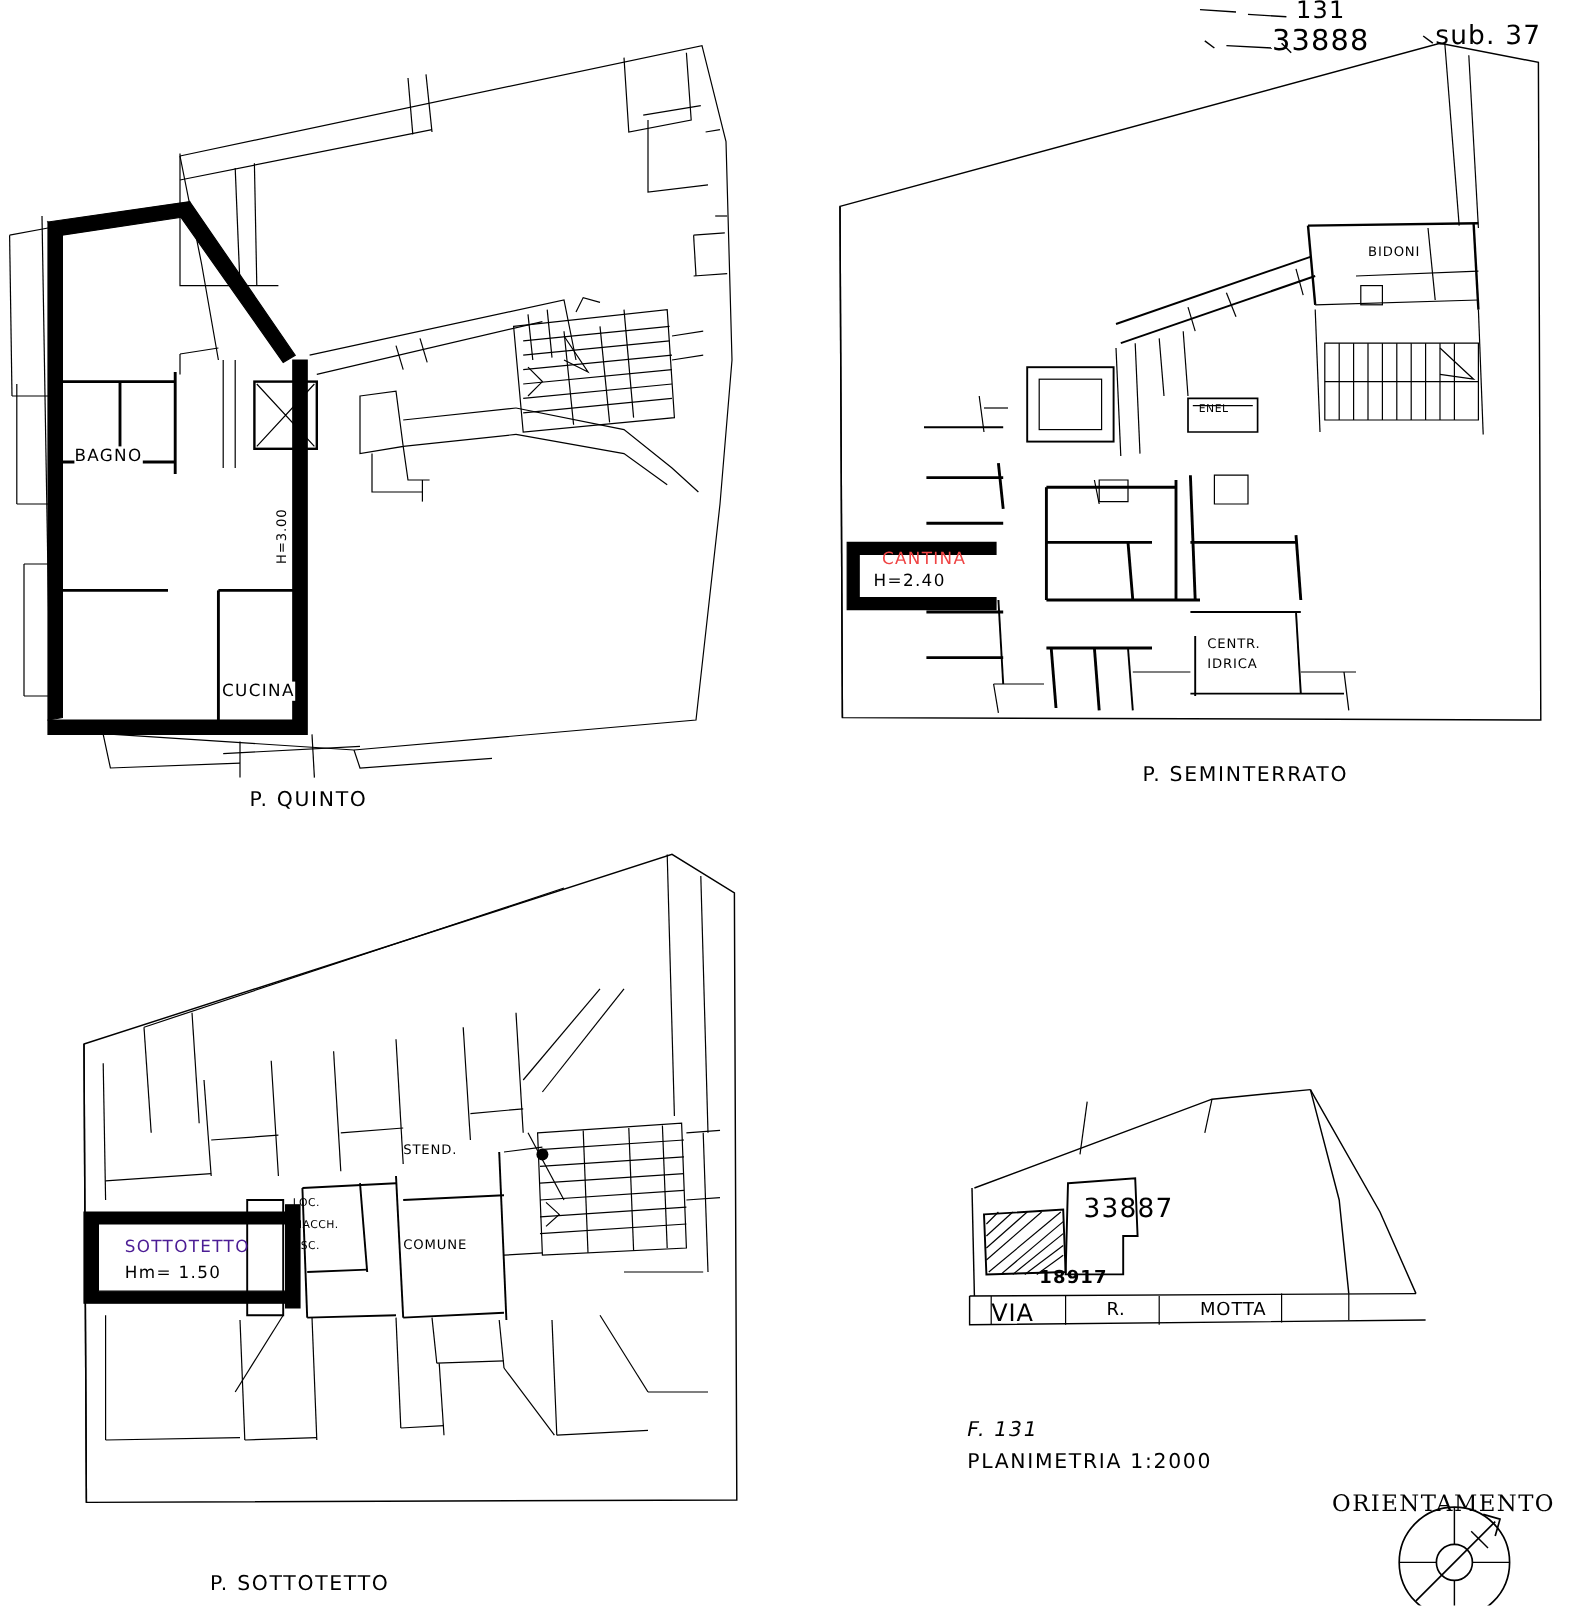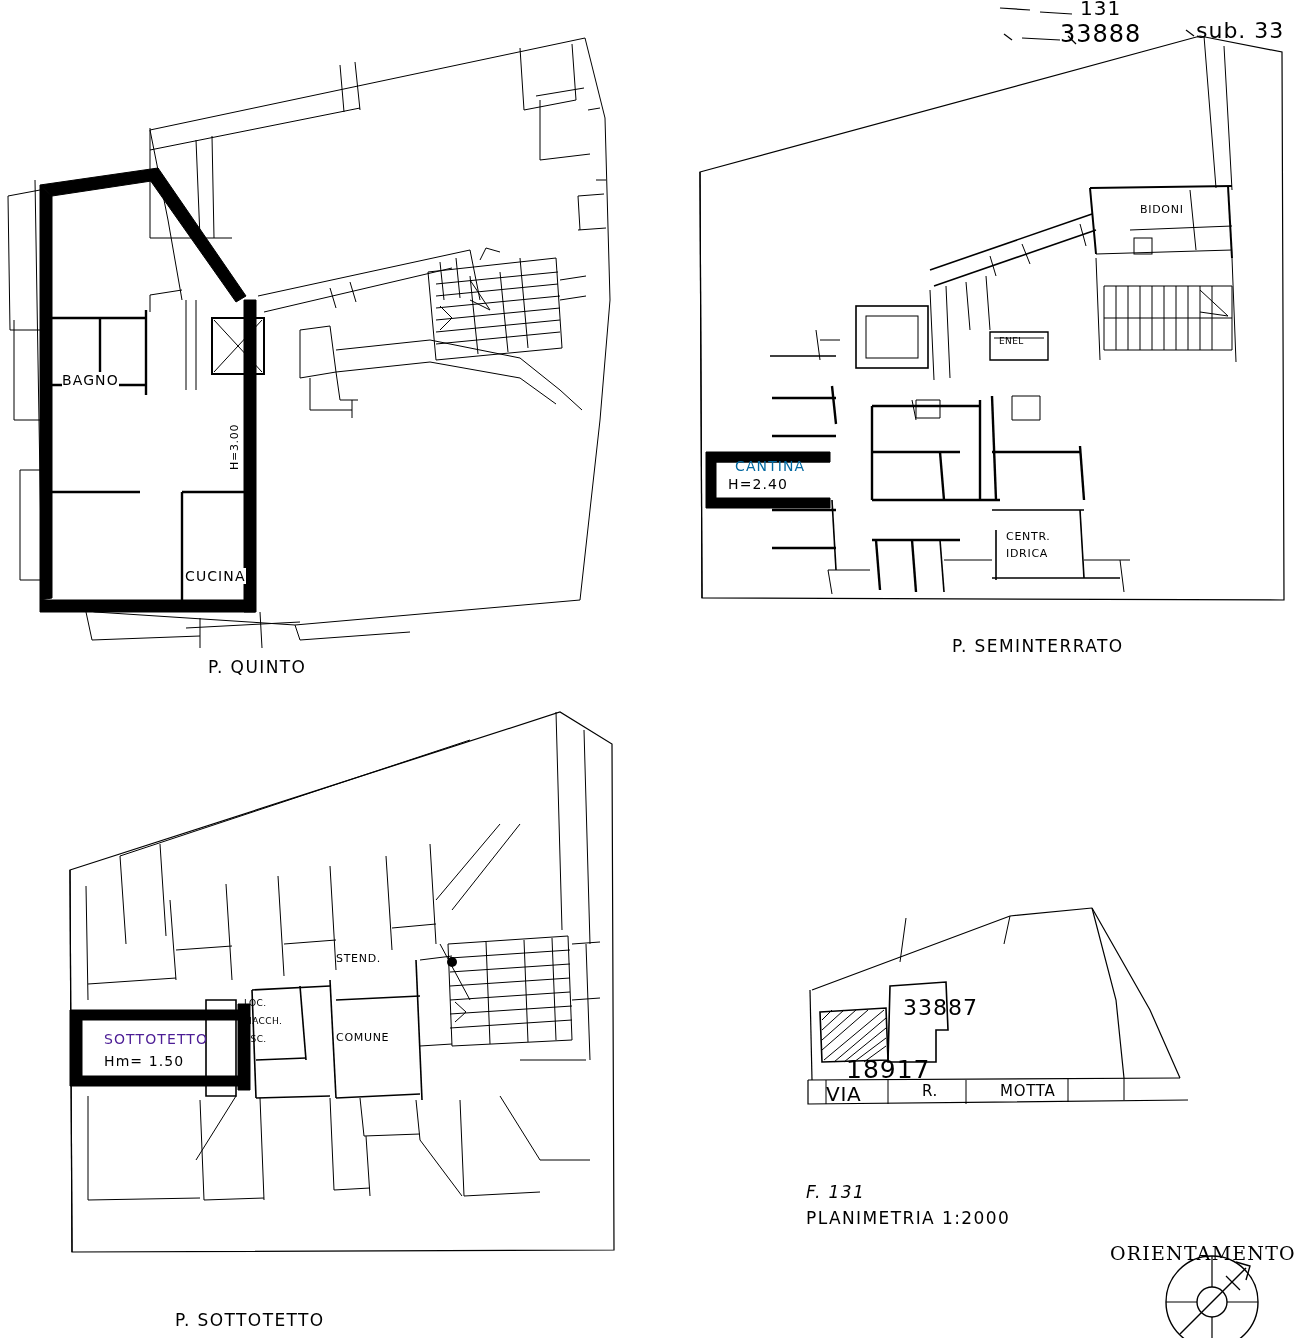--- a/index.html
+++ b/index.html
@@ -379,46 +379,46 @@
         <path d="M1004 34 L1012 40"></path>
         <path d="M1022 38 L1060 40"></path>
         <path d="M1068 36 L1076 44"></path>
         <path d="M1186 30 L1194 36"></path>
       </g>
     </g>
   </svg>
 
   <div class="lbl lbl-hand" style="left:1080px; top:-4px;">131</div>
   <div class="lbl lbl-hand" style="left:1060px; top:20px; font-size:24px;">33888</div>
-  <div class="lbl lbl-hand" style="left:1196px; top:18px; font-size:22px;">sub. 33</div>
+  <div class="lbl lbl-hand" style="left:1196px; top:18px; font-size:22px;">sub. 37</div>
 
   <div class="lbl lbl-room box-white" style="left:62px; top:340px;">BAGNO</div>
   <div class="lbl lbl-room box-white" style="left:185px; top:536px;">CUCINA</div>
   <div class="lbl lbl-small rot90" style="left:228px; top:470px;">H=3.00</div>
   <div class="lbl lbl-title" style="left:208px; top:657px;">P. QUINTO</div>
 
   <div class="lbl lbl-small" style="left:1140px; top:203px;">BIDONI</div>
   <div class="lbl lbl-tiny" style="left:999px; top:336px;">ENEL</div>
-  <div class="lbl lbl-room" style="left:735px; top:458px; color:#0369a1;">CANTINA</div>
+  <div class="lbl lbl-room" style="left:735px; top:458px; color:#ef4444;">CANTINA</div>
   <div class="lbl lbl-room" style="left:728px; top:476px;">H=2.40</div>
   <div class="lbl lbl-small" style="left:1006px; top:530px;">CENTR.</div>
   <div class="lbl lbl-small" style="left:1006px; top:547px;">IDRICA</div>
   <div class="lbl lbl-title" style="left:952px; top:636px;">P. SEMINTERRATO</div>
 
   <div class="lbl lbl-room" style="left:104px; top:1031px; color:#4c1d95;">SOTTOTETTO</div>
   <div class="lbl lbl-room" style="left:104px; top:1053px;">Hm= 1.50</div>
   <div class="lbl lbl-tiny" style="left:244px; top:998px;">LOC.</div>
   <div class="lbl lbl-tiny" style="left:244px; top:1016px;">MACCH.</div>
   <div class="lbl lbl-tiny" style="left:244px; top:1034px;">ASC.</div>
   <div class="lbl lbl-small" style="left:336px; top:952px;text-align:center;">STEND.</div>
   <div class="lbl lbl-small" style="left:336px; top:1031px;">COMUNE</div>
   <div class="lbl lbl-title" style="left:175px; top:1310px;">P. SOTTOTETTO</div>
 
   <div class="lbl lbl-hand" style="left:903px; top:995px; font-size:22px;">33887</div>
-  <div class="lbl lbl-hand" style="left:846px; top:1055px; font-size:25px;">18917</div>
+  <div class="lbl lbl-hand" style="left:866px; top:1055px; font-size:15px;font-weight:bold;">18917</div>
   <div class="lbl lbl-small" style="left:826px; top:1082px; font-size:20px;">VIA</div>
   <div class="lbl lbl-small" style="left:922px; top:1082px; font-size:15px;">R.</div>
   <div class="lbl lbl-small" style="left:1000px; top:1082px; font-size:15px;">MOTTA</div>
   <div class="lbl lbl-title" style="left:806px; top:1182px;font-style:italic;">F. 131</div>
   <div class="lbl lbl-title" style="left:806px; top:1208px;">PLANIMETRIA  1:2000</div>
   <div class="lbl lbl-serif" style="left:1110px; top:1242px;">ORIENTAMENTO</div>
 
 </div>
 
 </body></html>

